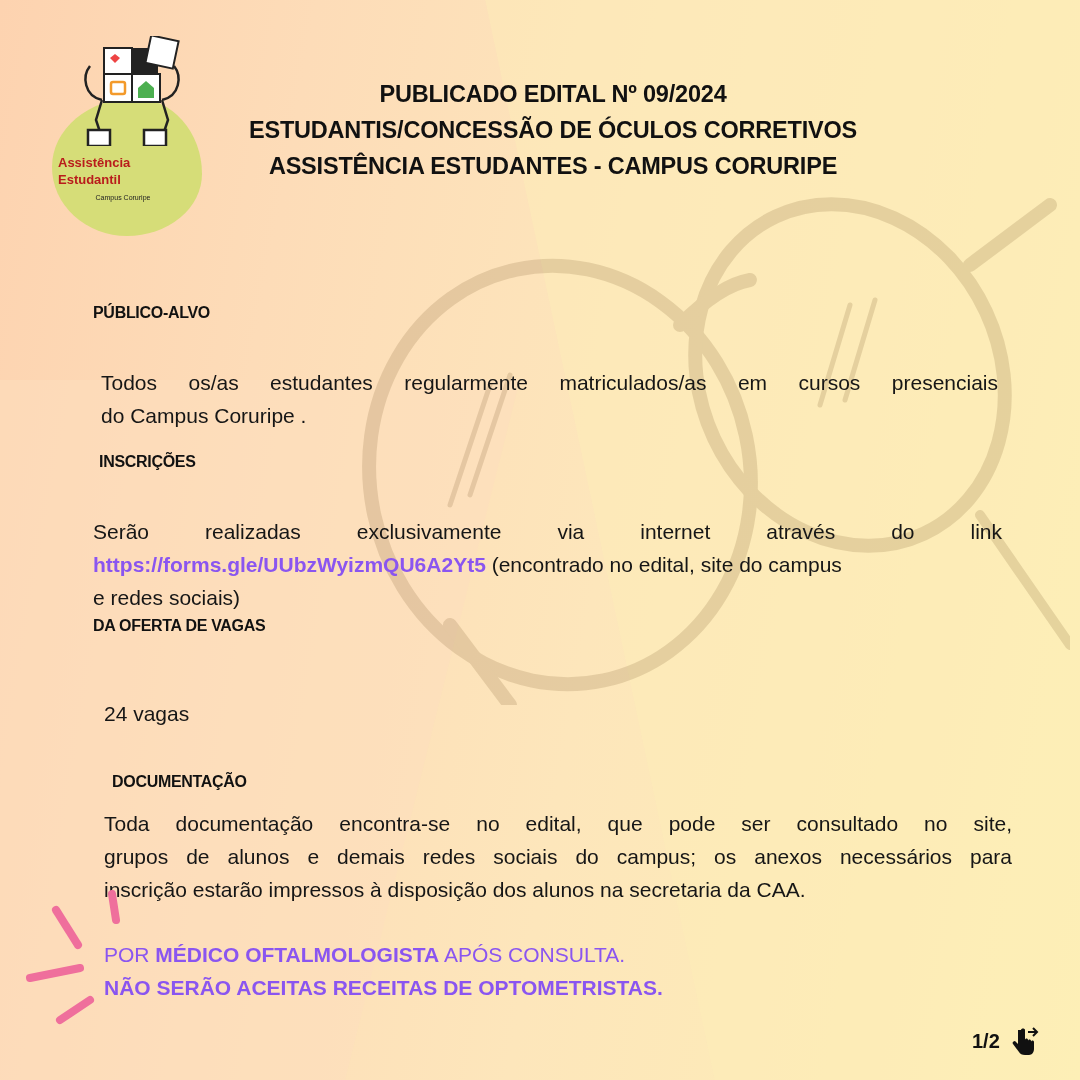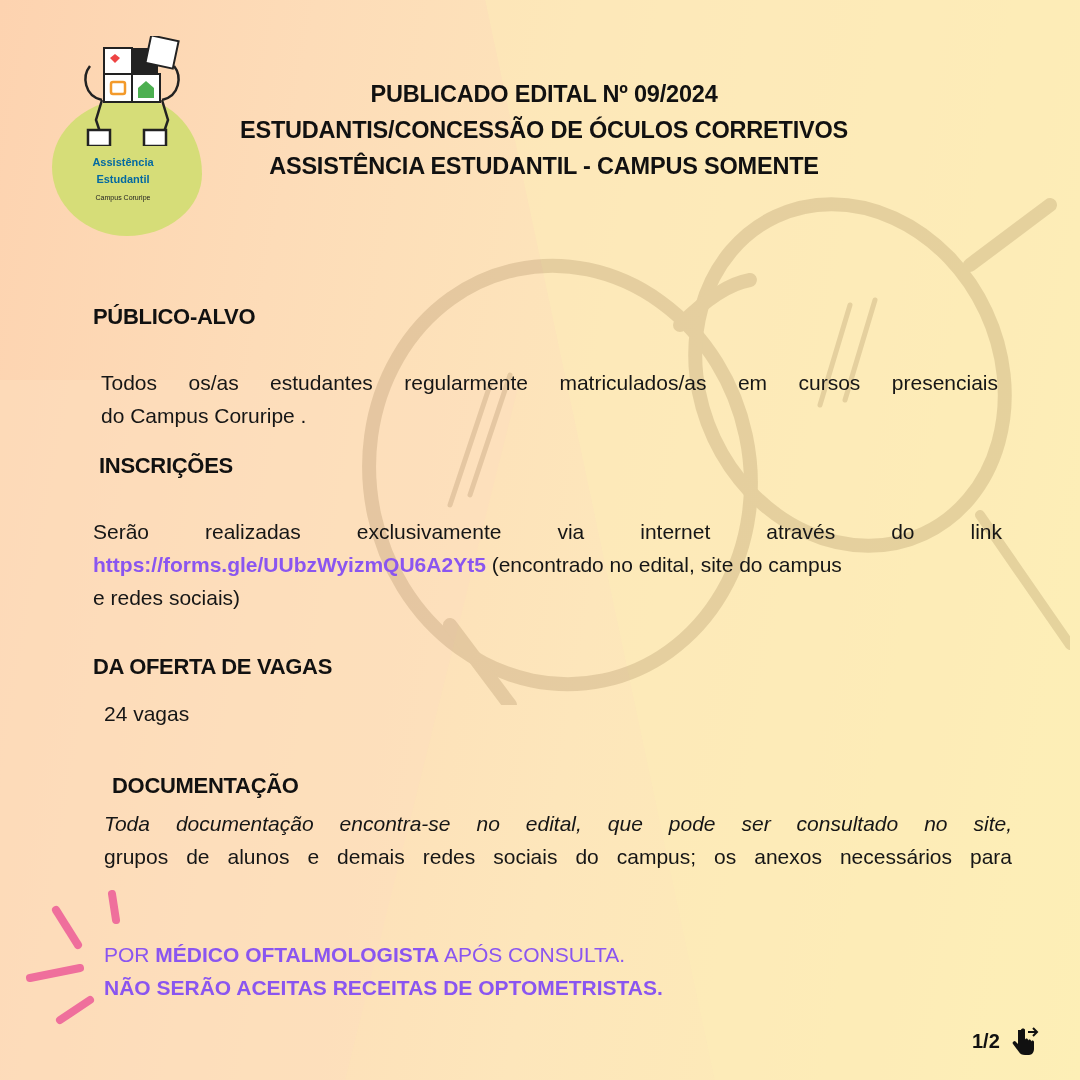--- a/index.html
+++ b/index.html
@@ -28,35 +28,35 @@
   }
   .logo {
     position: absolute; left: 48px; top: 36px; width: 160px; height: 202px;
   }
   .logo .blob {
     position: absolute; left: 4px; top: 62px; width: 150px; height: 138px;
     background: #d6dd78; border-radius: 55% 45% 50% 50% / 50% 55% 45% 50%;
   }
   .logo .art { position: absolute; left: 14px; top: 0; width: 130px; height: 110px; }
   .logo .title {
-    position: absolute; left: 10px; top: 118px; width: 130px; text-align: center;
-    font-weight: 700; font-size: 11px; line-height: 17px; color: #0369a1;
+    position: absolute; left: 10px; top: 118px; width: 130px; text-align: left;
+    font-weight: 700; font-size: 13px; line-height: 17px; color: #b91c1c;
   }
   .logo .sub {
     position: absolute; left: 10px; top: 158px; width: 130px; text-align: center;
     font-size: 7px; color: #222;
   }
   .header {
-    position: absolute; left: 199px; top: 76px; width: 690px; text-align: center;
+    position: absolute; left: 208px; top: 76px; width: 690px; text-align: center;
     font-weight: 700; font-size: 23.5px; line-height: 36px; color: #111;
     letter-spacing: -0.2px;
   }
   .header div { white-space: nowrap; }
   .section-title {
-    position: absolute; font-weight: 700; font-size: 22px; color: #111;
+    position: absolute; font-weight: 700; font-size: 16px; color: #111;
     letter-spacing: -0.3px;
   }
   .para {
     position: absolute; font-size: 21px; line-height: 33px; color: #161616;
     text-align: justify;
   }
   .link { color: #8a55f0; font-weight: 700; margin-top: 44px; }
   .purple { color: #8a55f0; }
   .obs {
     position: absolute; left: 104px; top: 938px; width: 910px;
@@ -108,43 +108,44 @@
   <div class="title">
     <div>Assistência</div>
     <div>Estudantil</div>
   </div>
   <div class="sub">Campus Coruripe</div>
 </div>
 
 <div class="header">
   <div>PUBLICADO EDITAL Nº 09/2024</div>
   <div>ESTUDANTIS/CONCESSÃO DE ÓCULOS CORRETIVOS</div>
-  <div>ASSISTÊNCIA ESTUDANTIL - CAMPUS SOMENTE</div>
+  <div>ASSISTÊNCIA ESTUDANTES - CAMPUS CORURIPE</div>
 </div>
 
 <div class="section-title" style="left:93px; top:304px;">PÚBLICO-ALVO</div>
 <div class="para" style="left:93px; top:366px; width:897px;margin-left:8px;">
   <div class="just-last" style="text-align-last:justify;">Todos os/as estudantes regularmente matriculados/as em cursos presenciais</div>
   <div>do Campus Coruripe .</div>
 </div>
 
 <div class="section-title" style="left:99px; top:453px;">INSCRIÇÕES</div>
 <div class="para" style="left:93px; top:515px; width:909px;">
   <div style="text-align-last:justify;">Serão realizadas exclusivamente via internet através do link</div>
   <div style="white-space:nowrap;"><span class="link">https://forms.gle/UUbzWyizmQU6A2Yt5</span><span> (encontrado no edital, site do campus</span></div>
   <div>e redes sociais)</div>
 </div>
 
-<div class="section-title" style="left:93px; top:654px;">DA OFERTA DE VAGAS</div>
+<div class="section-title" style="left:93px; top:617px;">DA OFERTA DE VAGAS</div>
 <div class="para" style="left:104px; top:697px;">24 vagas</div>
 
 <div class="section-title" style="left:93px; top:773px;margin-left:19px;">DOCUMENTAÇÃO</div>
 <div class="para" style="left:104px; top:807px; width:908px;">
-  <div style="text-align-last:justify;font-style:italic;">Toda documentação encontra-se no edital, que pode ser consultado no site,</div>
+  <div style="text-align-last:justify;">Toda documentação encontra-se no edital, que pode ser consultado no site,</div>
   <div style="text-align-last:justify;">grupos de alunos e demais redes sociais do campus; os anexos necessários para</div>
+  <div>inscrição estarão impressos à disposição dos alunos na secretaria da CAA.</div>
 </div>
 
 <svg class="rays" viewBox="0 0 110 140" stroke="#ef6f9c" stroke-width="8" stroke-linecap="round" fill="none">
   <line x1="36" y1="20" x2="58" y2="55"></line>
   <line x1="92" y1="4" x2="96" y2="30"></line>
   <line x1="10" y1="88" x2="60" y2="78"></line>
   <line x1="40" y1="130" x2="70" y2="110"></line>
 </svg>
 
 <div class="obs purple">

